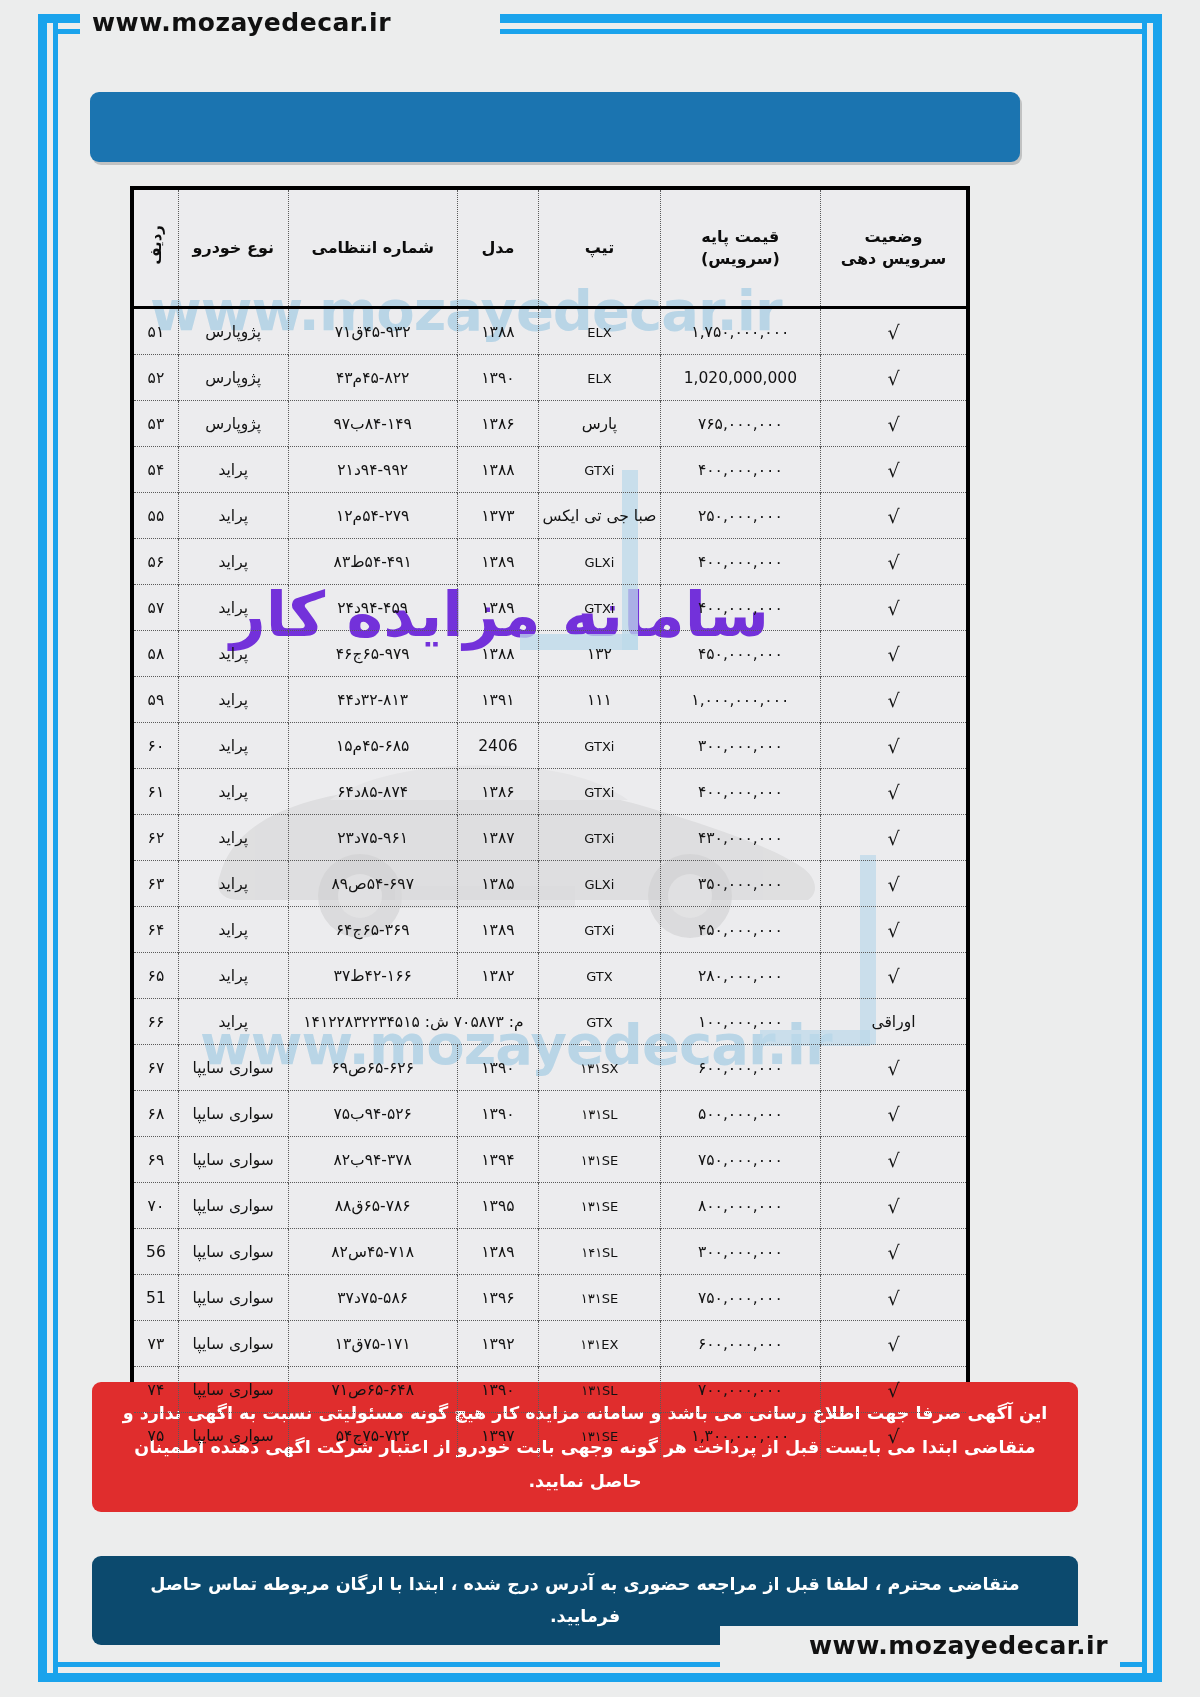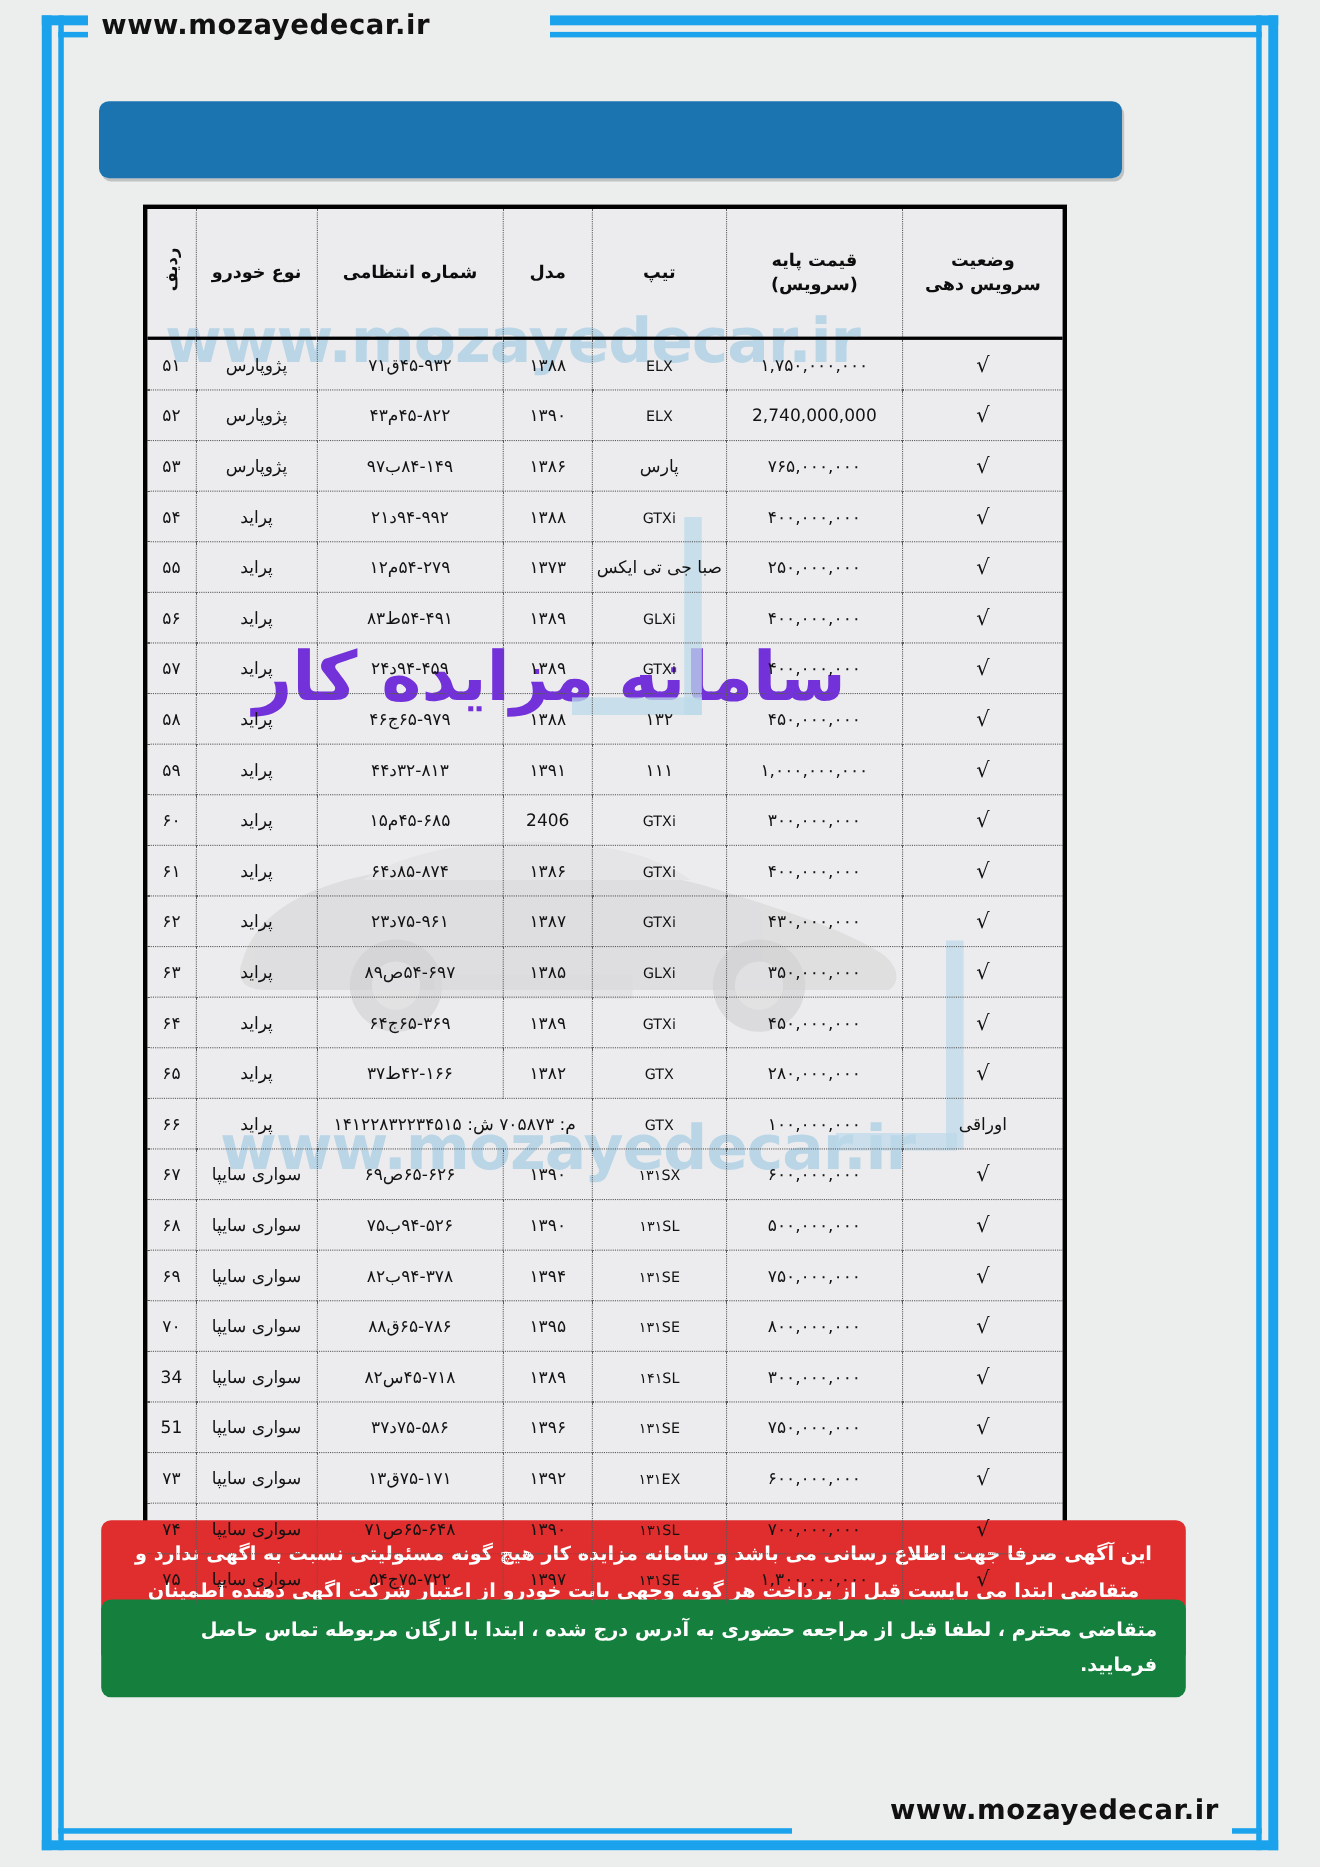--- a/index.html
+++ b/index.html
@@ -145,22 +145,22 @@
     position:absolute;left:92px;width:986px;
     border-radius:9px;box-sizing:border-box;
     color:#fff;text-align:center;
     font-weight:bold;direction:rtl;
   }
   .notice-red{
     top:1382px;background:#e02d2d;padding:14px 26px;
     font-size:17.5px;line-height:1.95;
   }
   .notice-blue{
-    top:1454px;background:#15803d;padding:13px 26px;
-    font-size:17.5px;line-height:1.8;text-align:right;
+    top:1556px;background:#0c4a6e;padding:13px 26px;
+    font-size:17.5px;line-height:1.8;
   }
 </style>
 </head>
 <body>
 
 <div class="page-frame">
   <div class="frame-bar rail-t1"></div>
   <div class="frame-bar rail-t2"></div>
   <div class="frame-bar rail-b1"></div>
   <div class="frame-bar rail-b2"></div>
@@ -226,21 +226,21 @@
           <td class="col-status"><span class="check">√</span></td>
           <td class="col-price"><span>۱,۷۵۰,۰۰۰,۰۰۰</span></td>
           <td class="col-type"><span class="lat">ELX</span></td>
           <td class="col-model"><span>۱۳۸۸</span></td>
           <td class="col-plate"><span>۴۵-۹۳۲ق۷۱</span></td>
           <td class="col-car"><span>پژوپارس</span></td>
           <td class="col-no"><span>۵۱</span></td>
         </tr>
         <tr>
           <td class="col-status"><span class="check">√</span></td>
-          <td class="col-price"><span>2,740,000,000</span></td>
+          <td class="col-price"><span>1,020,000,000</span></td>
           <td class="col-type"><span class="lat">ELX</span></td>
           <td class="col-model"><span>۱۳۹۰</span></td>
           <td class="col-plate"><span>۴۵-۸۲۲م۴۳</span></td>
           <td class="col-car"><span>پژوپارس</span></td>
           <td class="col-no"><span>۵۲</span></td>
         </tr>
         <tr>
           <td class="col-status"><span class="check">√</span></td>
           <td class="col-price"><span>۷۶۵,۰۰۰,۰۰۰</span></td>
           <td class="col-type"><span>پارس</span></td>
@@ -401,21 +401,21 @@
           <td class="col-car"><span>سواری سایپا</span></td>
           <td class="col-no"><span>۷۰</span></td>
         </tr>
         <tr>
           <td class="col-status"><span class="check">√</span></td>
           <td class="col-price"><span>۳۰۰,۰۰۰,۰۰۰</span></td>
           <td class="col-type"><span class="lat">۱۴۱SL</span></td>
           <td class="col-model"><span>۱۳۸۹</span></td>
           <td class="col-plate"><span>۴۵-۷۱۸س۸۲</span></td>
           <td class="col-car"><span>سواری سایپا</span></td>
-          <td class="col-no"><span>34</span></td>
+          <td class="col-no"><span>56</span></td>
         </tr>
         <tr>
           <td class="col-status"><span class="check">√</span></td>
           <td class="col-price"><span>۷۵۰,۰۰۰,۰۰۰</span></td>
           <td class="col-type"><span class="lat">۱۳۱SE</span></td>
           <td class="col-model"><span>۱۳۹۶</span></td>
           <td class="col-plate"><span>۷۵-۵۸۶د۳۷</span></td>
           <td class="col-car"><span>سواری سایپا</span></td>
           <td class="col-no"><span>51</span></td>
         </tr>

